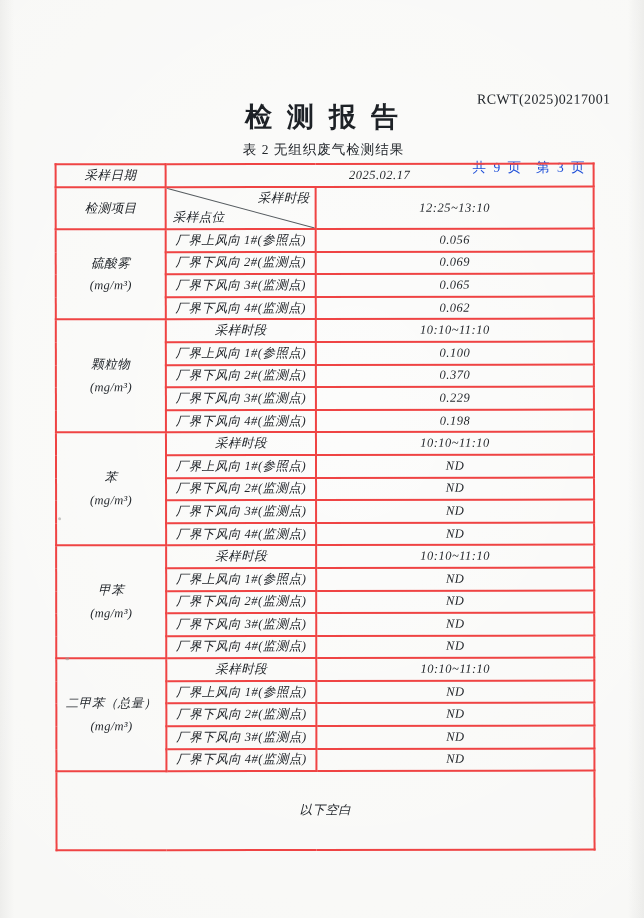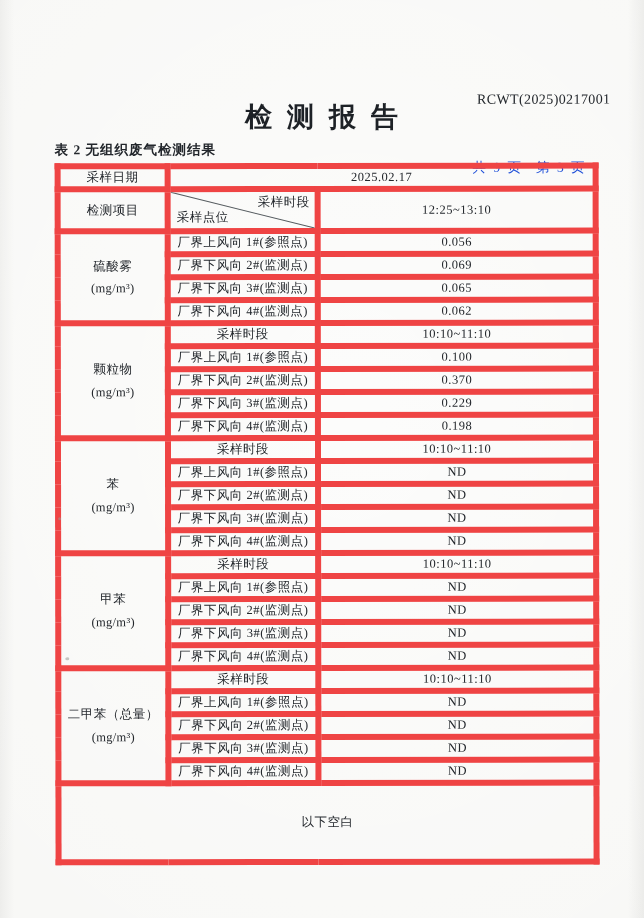--- a/index.html
+++ b/index.html
@@ -27,41 +27,42 @@
     text-align: center; font-size: 15.5px; font-weight: 600;
     letter-spacing: 2.5px; color: #23272c;
   }
   .doc-title {
     position: absolute; top: 99px; left: 0; width: 100%;
     text-align: center; font-size: 27px; font-weight: 700;
     letter-spacing: 15px; text-indent: 15px; color: #1d2126;
   }
   .caption-row { position: absolute; top: 141px; left: 55px; width: 538px; height: 20px; }
   .table-caption {
-    position: absolute; left: 0; width: 100%; text-align: left;
-    font-size: 13.5px; font-weight: 700; letter-spacing: 1px; color: #23272c;
+    position: absolute; left: 0; width: 100%; text-align: center;
+    font-size: 13.5px; font-weight: 400; letter-spacing: 1px; color: #23272c;
   }
   .page-info {
     position: absolute; right: 6px; top: 18px;
     font-size: 13.5px; font-weight: 400; letter-spacing: 2px; color: #1d4ed8;
     white-space: nowrap;
   }
   .page-info span { display: inline-block; }
   .page-info .gap { width: 13px; }
 
   table.report {
     position: absolute; top: 163px; left: 55px; width: 538px;
     border-collapse: collapse; table-layout: fixed;
     font-size: 12.5px; color: #23272c;
   }
   table.report td {
-    border: 6px solid #ef4444;
+    border: 2px solid #ef4444;
     text-align: center; vertical-align: middle;
     padding: 0 4px;
     letter-spacing: 0.5px;
+    font-style: italic;
   }
   col.c1 { width: 110px; }
   col.c2 { width: 150px; }
   col.c3 { width: 278px; }
 
   tr.r-date td { height: 23px; }
   tr.r-head td { height: 42px; }
   tr.r-data td { height: 22.6px; }
 
   td.section-cell { line-height: 1.8; letter-spacing: 1px; }

